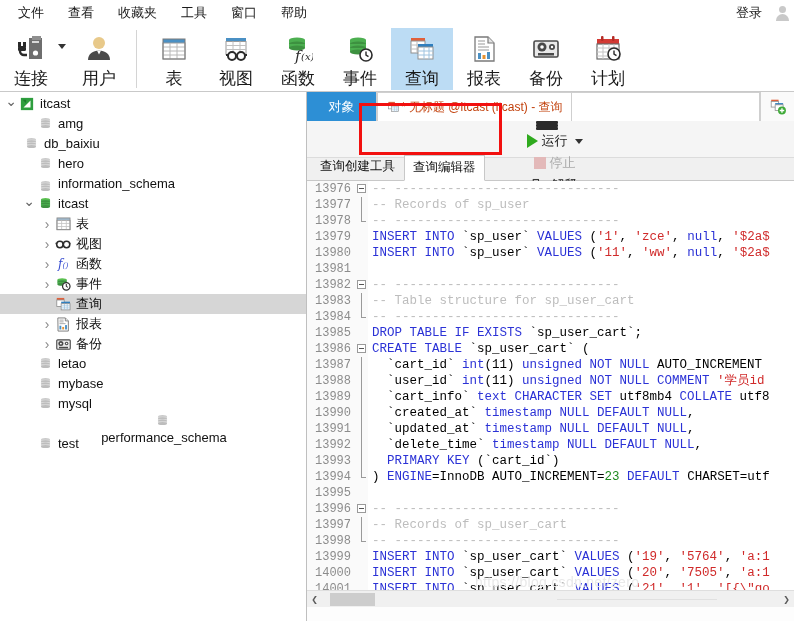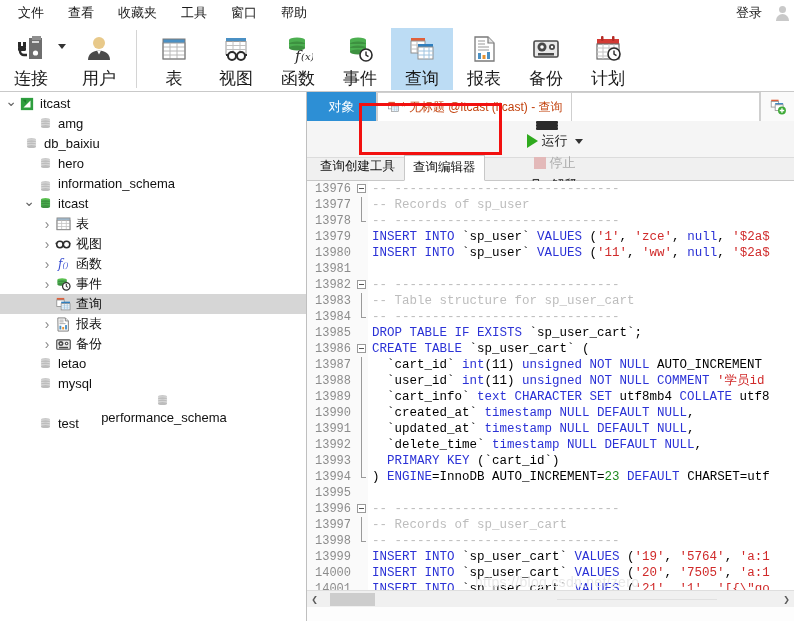--- a/index.html
+++ b/index.html
@@ -496,20 +496,35 @@
               <ellipse cx="7" cy="3" rx="5.2" ry="1.8" fill="#c9c9c9"></ellipse>
               <rect x="1.8" y="3" width="10.4" height="2.6" fill="#d9d9d9"></rect>
               <ellipse cx="7" cy="5.6" rx="5.2" ry="1.8" fill="#bdbdbd"></ellipse>
               <rect x="1.8" y="5.6" width="10.4" height="2.6" fill="#d9d9d9"></rect>
               <ellipse cx="7" cy="8.2" rx="5.2" ry="1.8" fill="#bdbdbd"></ellipse>
               <rect x="1.8" y="8.2" width="10.4" height="2.6" fill="#d9d9d9"></rect>
               <ellipse cx="7" cy="10.8" rx="5.2" ry="1.8" fill="#bdbdbd"></ellipse>
             </svg>
           </span>
           <span class="nlabel">letao</span>
+        </div>
+        <div class="node" style="padding-left: 22px;">
+          <span class="chev "></span>
+          <span class="nicon">
+            <svg width="13" height="14" viewBox="0 0 14 16">
+              <ellipse cx="7" cy="3" rx="5.2" ry="1.8" fill="#c9c9c9"></ellipse>
+              <rect x="1.8" y="3" width="10.4" height="2.6" fill="#d9d9d9"></rect>
+              <ellipse cx="7" cy="5.6" rx="5.2" ry="1.8" fill="#bdbdbd"></ellipse>
+              <rect x="1.8" y="5.6" width="10.4" height="2.6" fill="#d9d9d9"></rect>
+              <ellipse cx="7" cy="8.2" rx="5.2" ry="1.8" fill="#bdbdbd"></ellipse>
+              <rect x="1.8" y="8.2" width="10.4" height="2.6" fill="#d9d9d9"></rect>
+              <ellipse cx="7" cy="10.8" rx="5.2" ry="1.8" fill="#bdbdbd"></ellipse>
+            </svg>
+          </span>
+          <span class="nlabel">mybase</span>
         </div>
         <div class="node" style="padding-left: 22px;">
           <span class="chev "></span>
           <span class="nicon">
             <svg width="13" height="14" viewBox="0 0 14 16">
               <ellipse cx="7" cy="3" rx="5.2" ry="1.8" fill="#c9c9c9"></ellipse>
               <rect x="1.8" y="3" width="10.4" height="2.6" fill="#d9d9d9"></rect>
               <ellipse cx="7" cy="5.6" rx="5.2" ry="1.8" fill="#bdbdbd"></ellipse>
               <rect x="1.8" y="5.6" width="10.4" height="2.6" fill="#d9d9d9"></rect>
               <ellipse cx="7" cy="8.2" rx="5.2" ry="1.8" fill="#bdbdbd"></ellipse>

